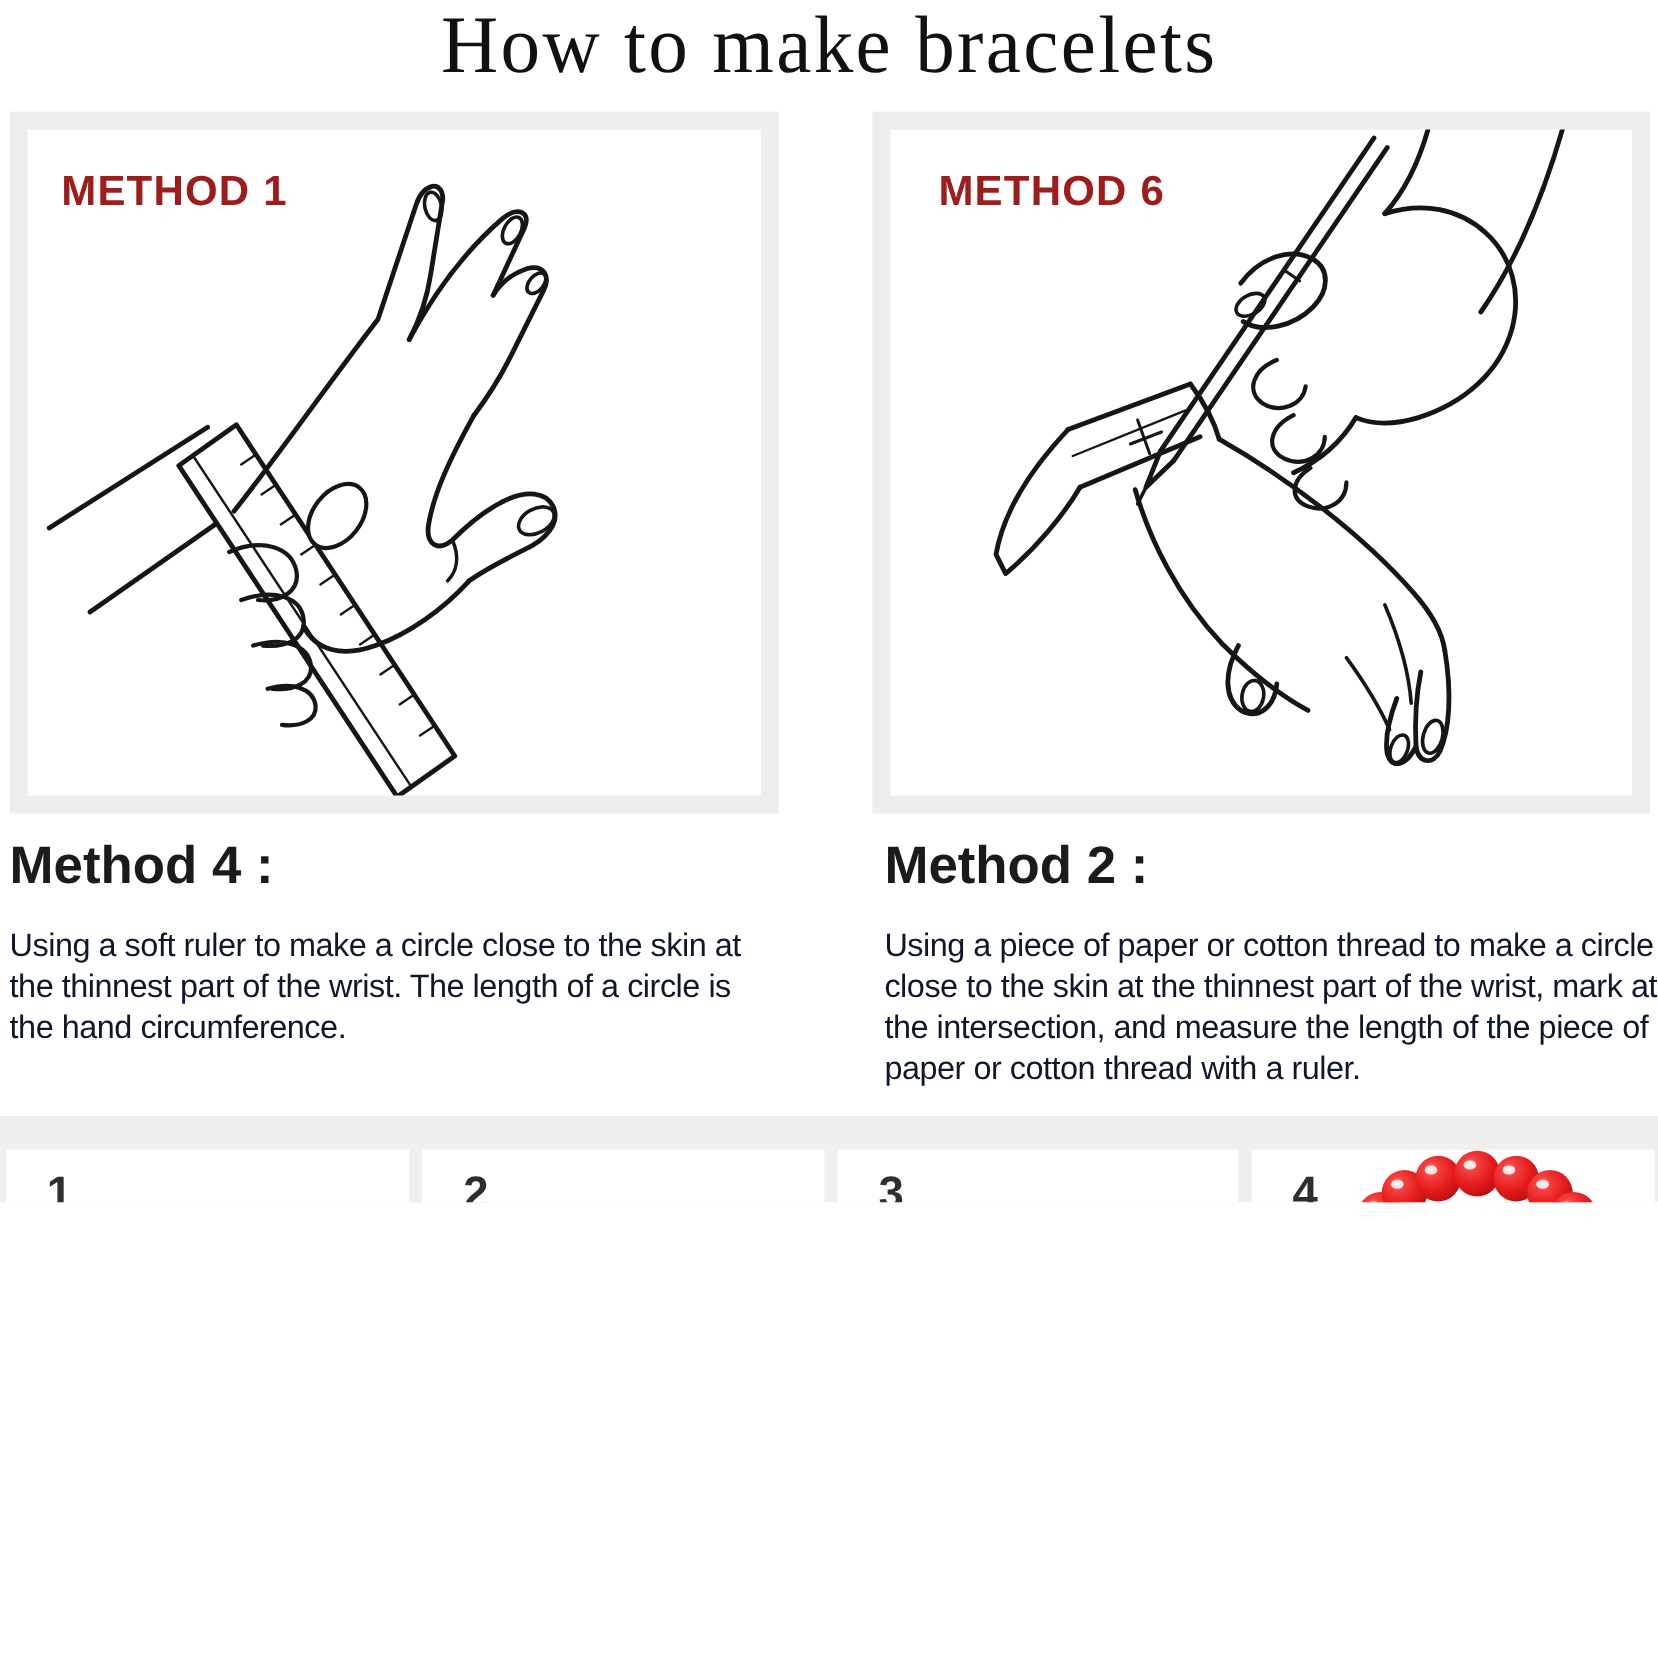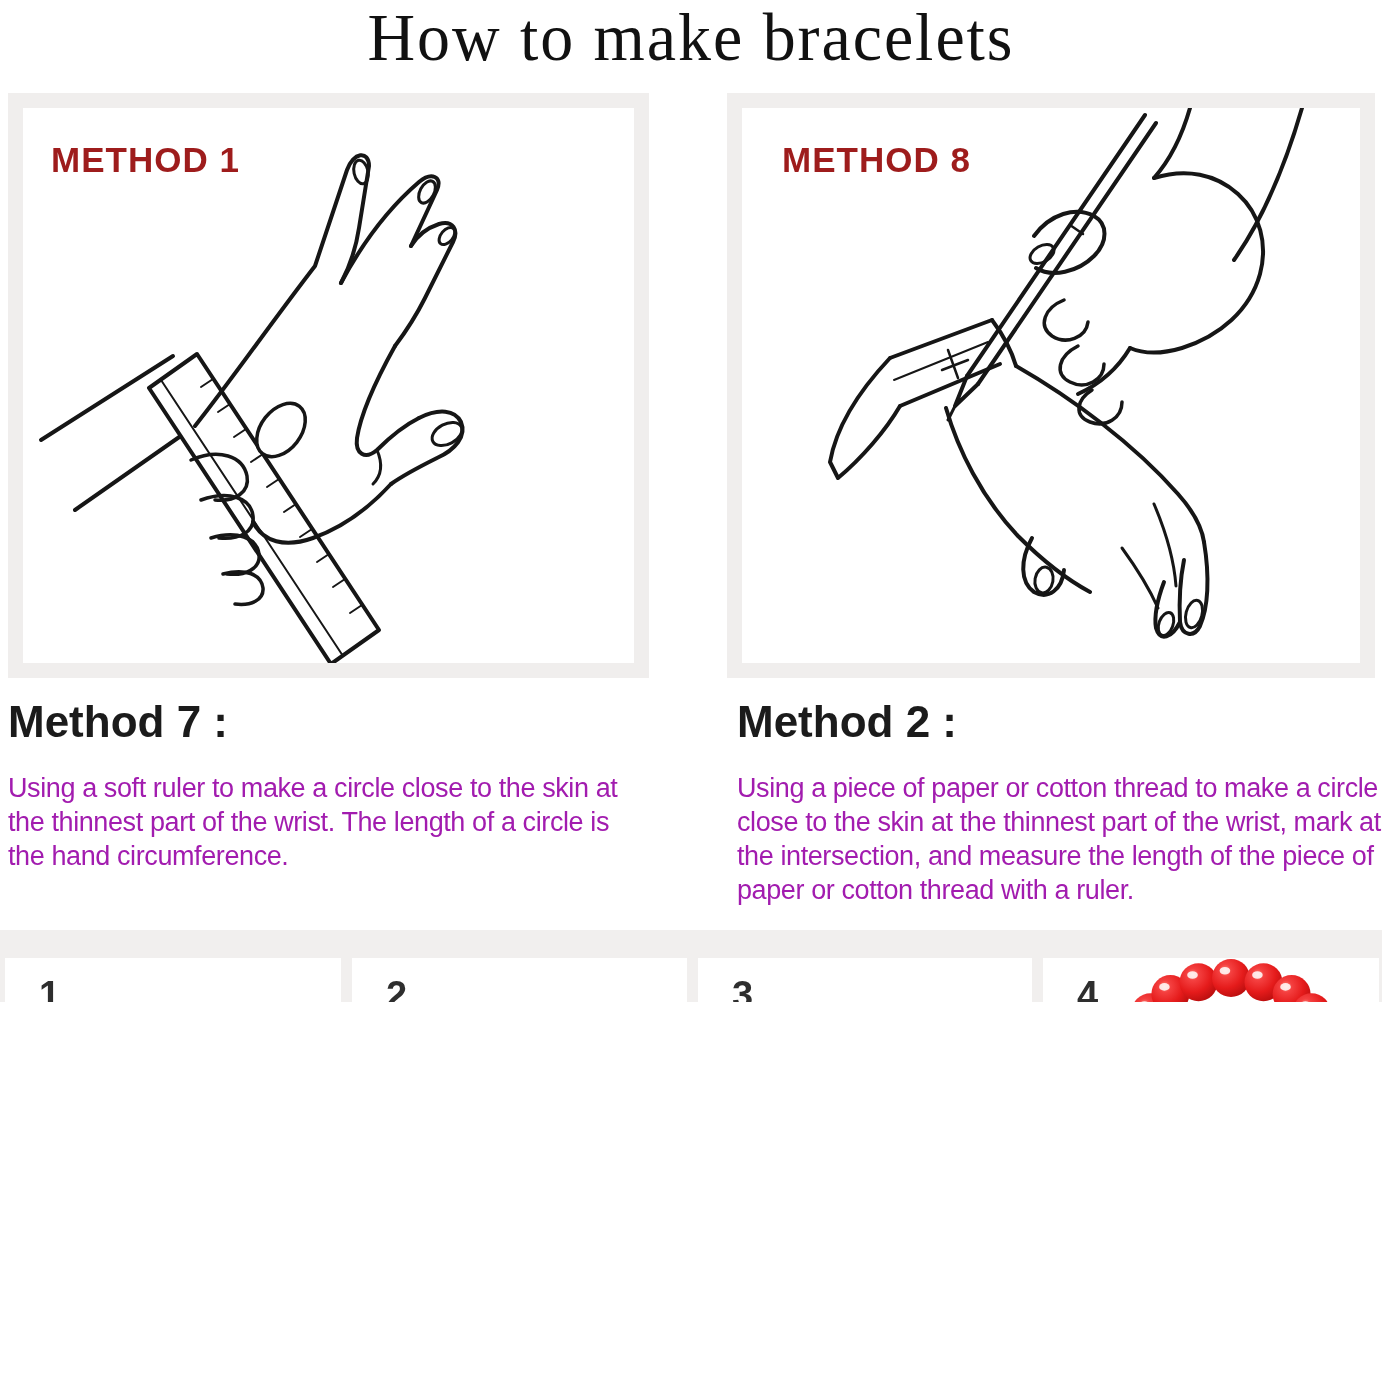--- a/index.html
+++ b/index.html
@@ -19,21 +19,21 @@
   .method-label{position:absolute;top:32px;left:28px;font-size:35px;font-weight:700;
     letter-spacing:1px;color:#9e1c1c;}
   .method-box.two .method-label{left:40px;}
   .illustration{position:absolute;left:0;top:0;width:100%;height:100%;}
 
   
   .method-text{position:absolute;top:697px;}
   .method-text.one{left:8px;width:636px;}
   .method-text.two{left:737px;width:648px;}
   .method-heading{margin:0 0 24px 0;font-size:44px;font-weight:700;color:#1b1b1b;}
-  .method-desc{margin:0;font-size:27px;line-height:34px;letter-spacing:-0.4px;color:#a21caf;}
+  .method-desc{margin:0;font-size:27px;line-height:34px;letter-spacing:-0.4px;color:#0f172a;}
 
   
   .steps{position:absolute;left:0;top:930px;width:1382px;height:465px;background:#f1efee;}
   .cell{position:absolute;background:#ffffff;overflow:hidden;}
   .r1{top:28px;height:206px;}
   .r2{top:247px;height:211px;}
   .c1{left:5px;width:336px;}
   .c2{left:352px;width:335px;}
   .c3{left:698px;width:334px;}
   .c4{left:1043px;width:336px;}
@@ -126,25 +126,25 @@
         <ellipse cx="452" cy="506" rx="8" ry="14" transform="rotate(15 452 506)" stroke-width="3"></ellipse>
         <path d="M438,514 C430,530 418,534 414,520 C412,508 416,490 422,474"></path>
         <ellipse cx="424" cy="516" rx="7" ry="12" transform="rotate(20 424 516)" stroke-width="3"></ellipse>
         <path d="M412,396 C424,424 432,452 434,478" stroke-width="3"></path>
         <path d="M380,440 C396,462 408,482 416,500" stroke-width="3"></path>
         <path d="M204,300 C216,342 240,390 276,428 C298,450 322,470 348,484"></path>
         <path d="M290,430 C278,452 278,474 292,484 C306,492 320,482 322,462"></path>
         <ellipse cx="302" cy="472" rx="9" ry="13" transform="rotate(10 302 472)" stroke-width="3"></ellipse>
       </g>
     </svg>
-    <span class="method-label">METHOD 8</span>
+    <span class="method-label">METHOD 6</span>
   </div>
 
   <div class="method-text one">
-    <h2 class="method-heading">Method 7 :</h2>
+    <h2 class="method-heading">Method 4 :</h2>
     <p class="method-desc">Using a soft ruler to make a circle close to the skin at the thinnest part of the wrist. The length of a circle is the hand circumference.</p>
   </div>
   <div class="method-text two">
     <h2 class="method-heading">Method 2 :</h2>
     <p class="method-desc">Using a piece of paper or cotton thread to make a circle close to the skin at the thinnest part of the wrist, mark at the intersection, and measure the length of the piece of paper or cotton thread with a ruler.</p>
   </div>
 
   <div class="steps">
     <div class="cell r1 c1">
       <span class="step-number">1</span>

